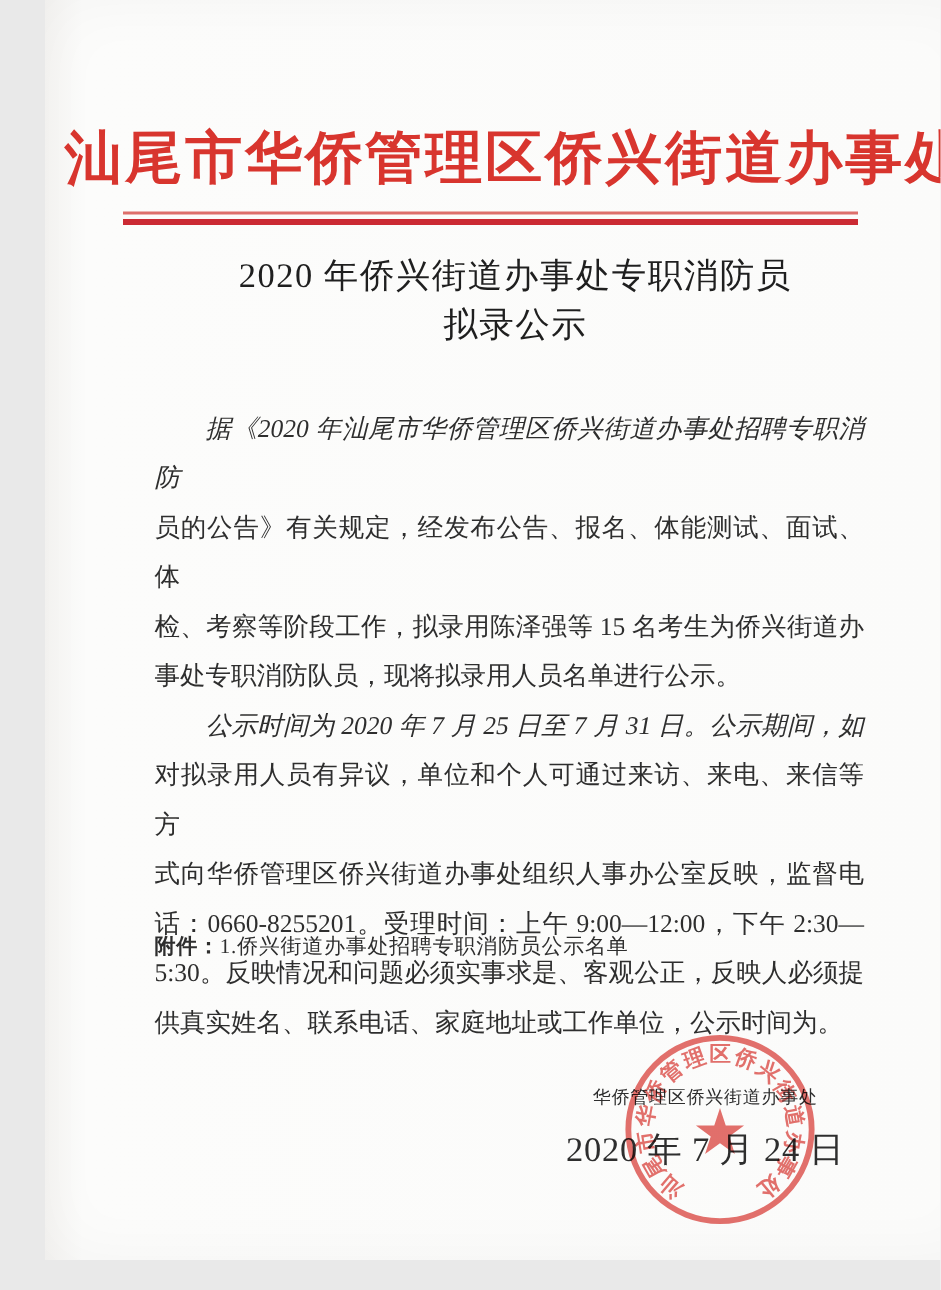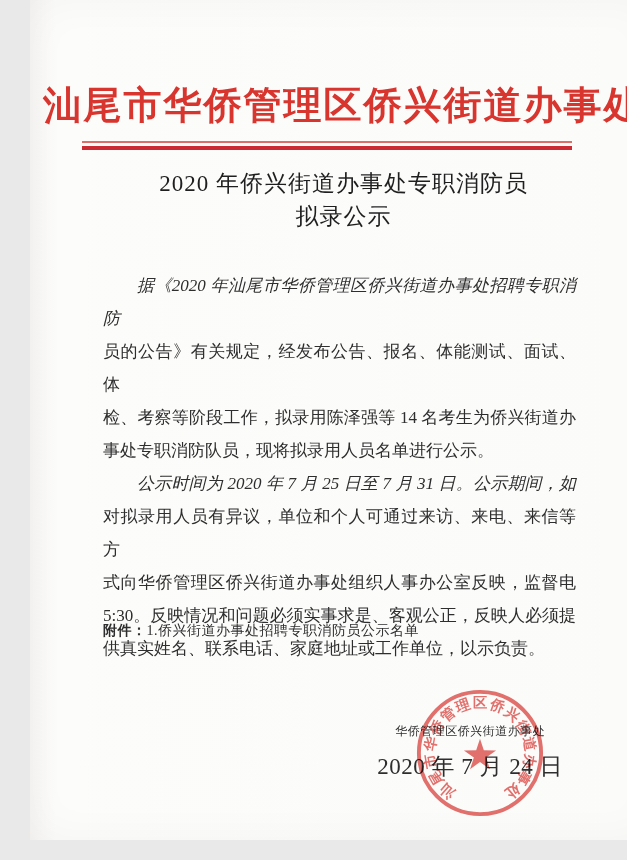--- a/index.html
+++ b/index.html
@@ -88,29 +88,30 @@
 
   <div class="doc-title">
     <div>2020 年侨兴街道办事处专职消防员</div>
     <div>拟录公示</div>
   </div>
 
   <div class="body-text">
     <div class="para">
         <div>据《2020 年汕尾市华侨管理区侨兴街道办事处招聘专职消防</div>
         <div>员的公告》有关规定，经发布公告、报名、体能测试、面试、体</div>
-        <div>检、考察等阶段工作，拟录用陈泽强等 14 名考生为侨兴街道办</div>
+        <div>检、考察等阶段工作，拟录用陈泽强等 15 名考生为侨兴街道办</div>
         <div>事处专职消防队员，现将拟录用人员名单进行公示。</div>
       </div>
     <div class="para">
         <div>公示时间为 2020 年 7 月 25 日至 7 月 31 日。公示期间，如</div>
         <div>对拟录用人员有异议，单位和个人可通过来访、来电、来信等方</div>
         <div>式向华侨管理区侨兴街道办事处组织人事办公室反映，监督电</div>
+        <div>话：0660-8255201。受理时间：上午 9:00—12:00，下午 2:30—</div>
         <div>5:30。反映情况和问题必须实事求是、客观公正，反映人必须提</div>
-        <div>供真实姓名、联系电话、家庭地址或工作单位，以示负责。</div>
+        <div>供真实姓名、联系电话、家庭地址或工作单位，公示时间为。</div>
       </div>
   </div>
 
   <div class="attachment">
     <span class="label">附件：</span><span>1.侨兴街道办事处招聘专职消防员公示名单</span>
   </div>
 
   <div class="signature">
     <div class="sig-agency">华侨管理区侨兴街道办事处</div>
     <div class="sig-date">2020 年 7 月 24 日</div>

